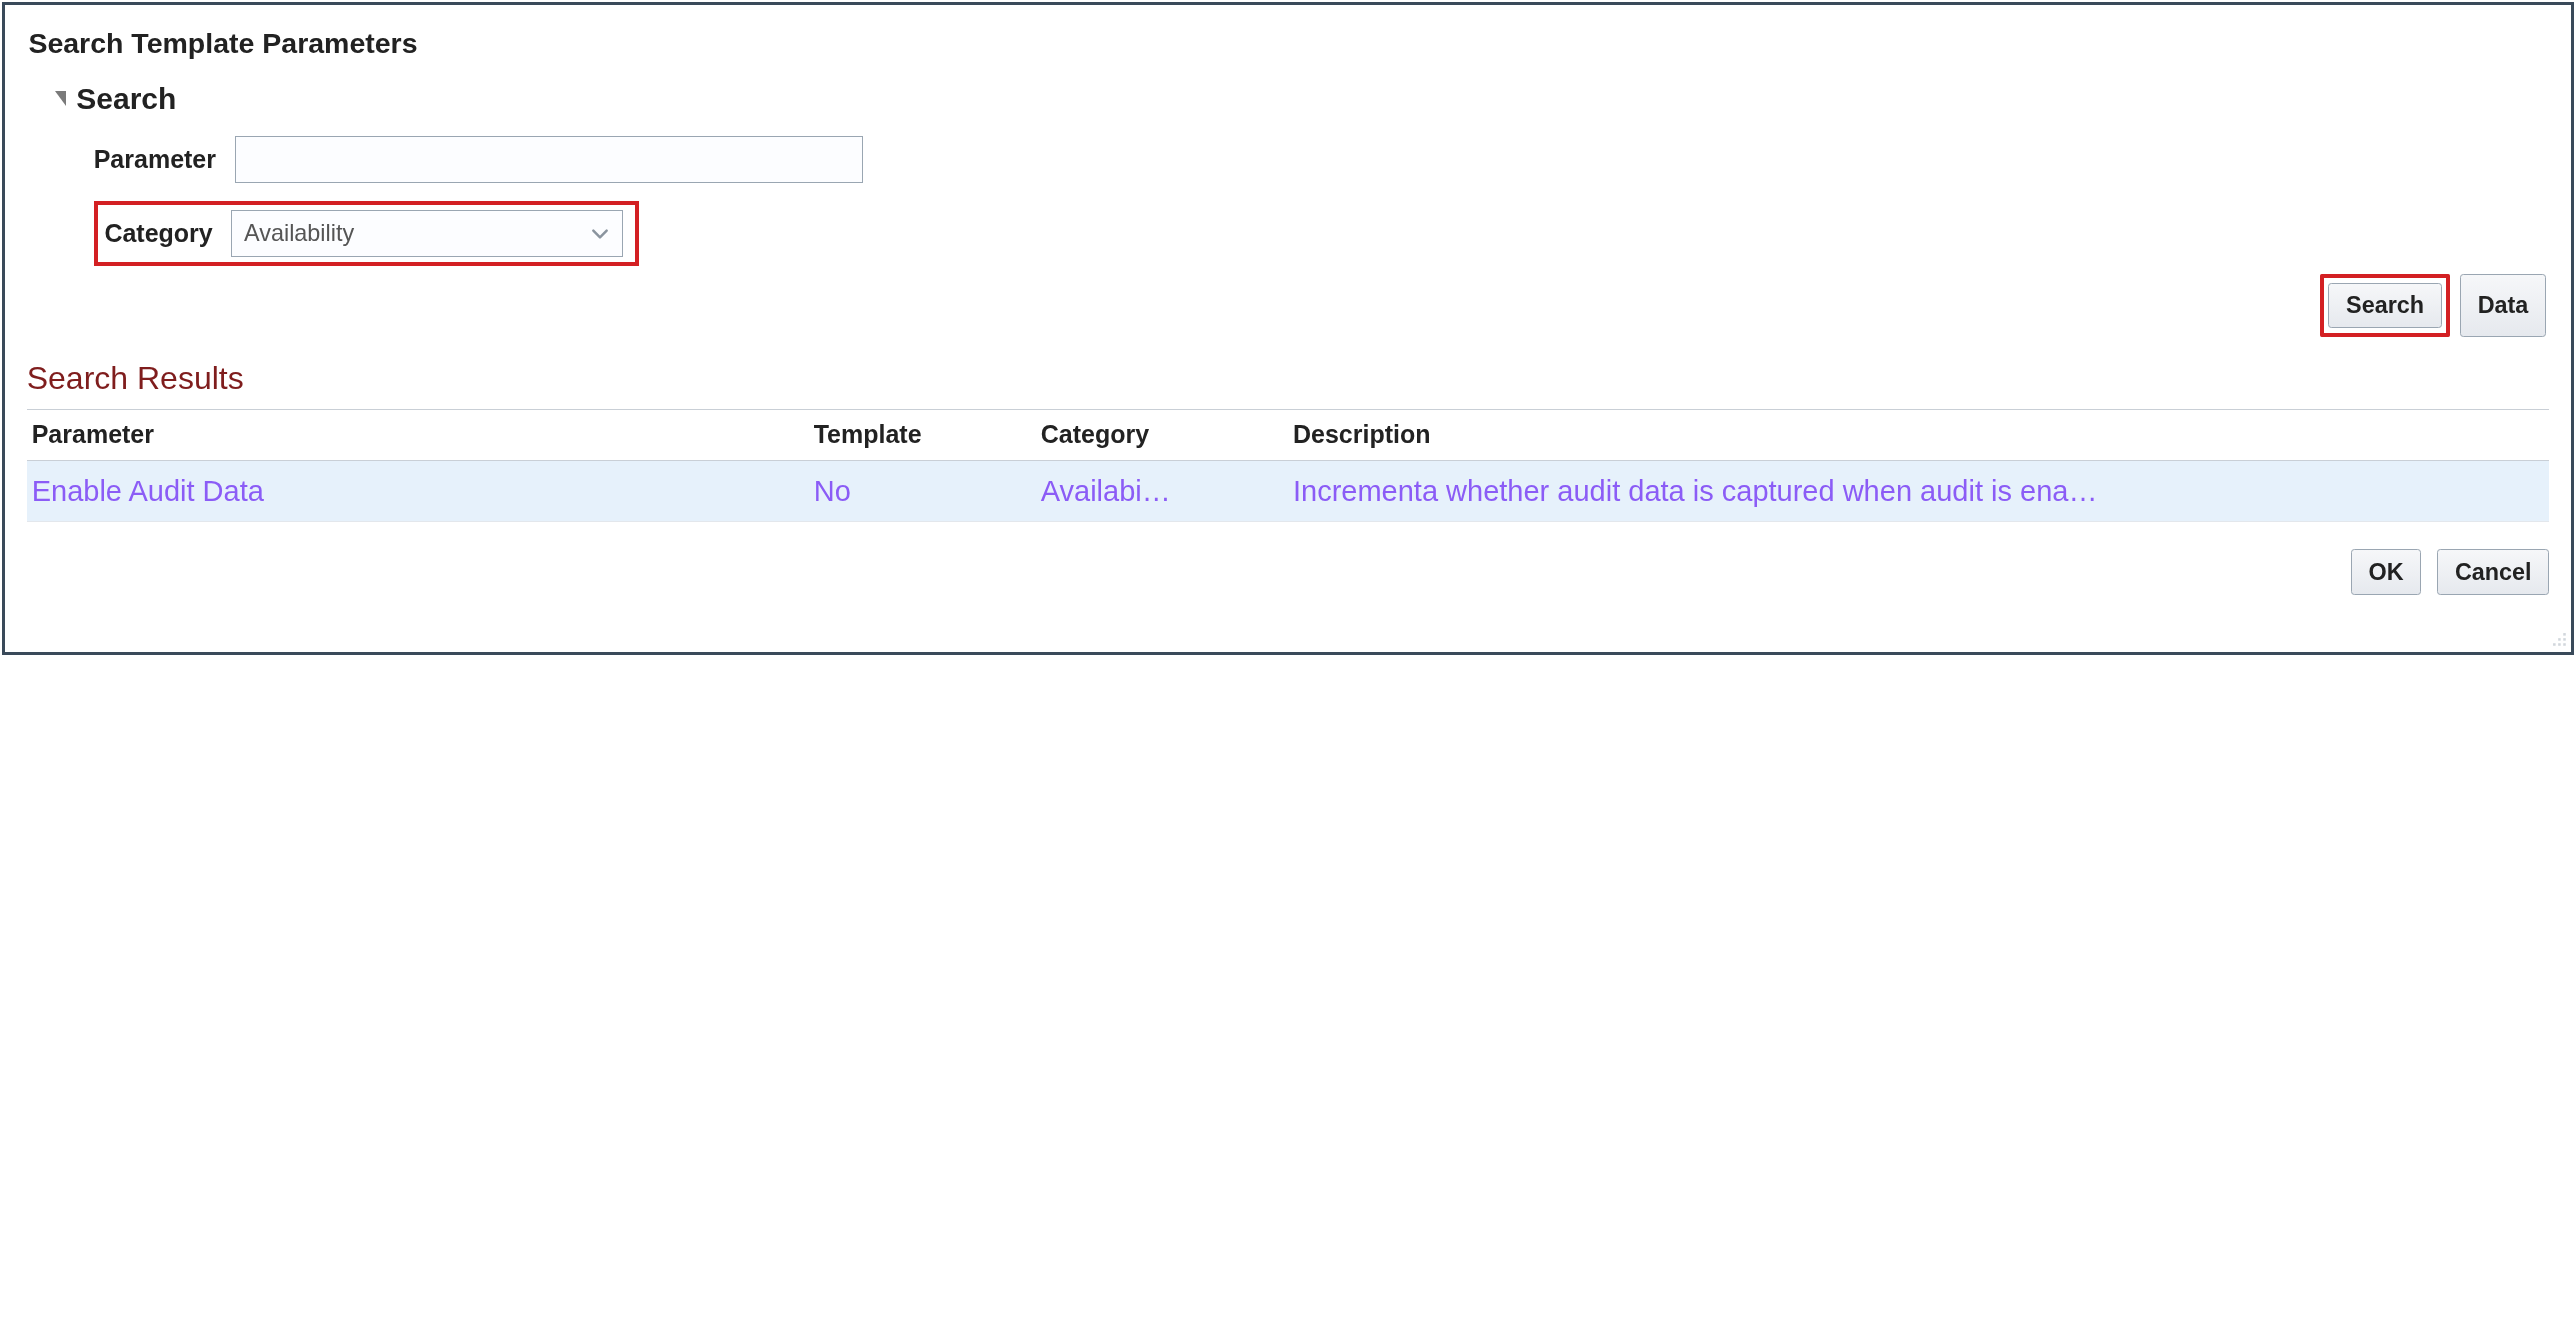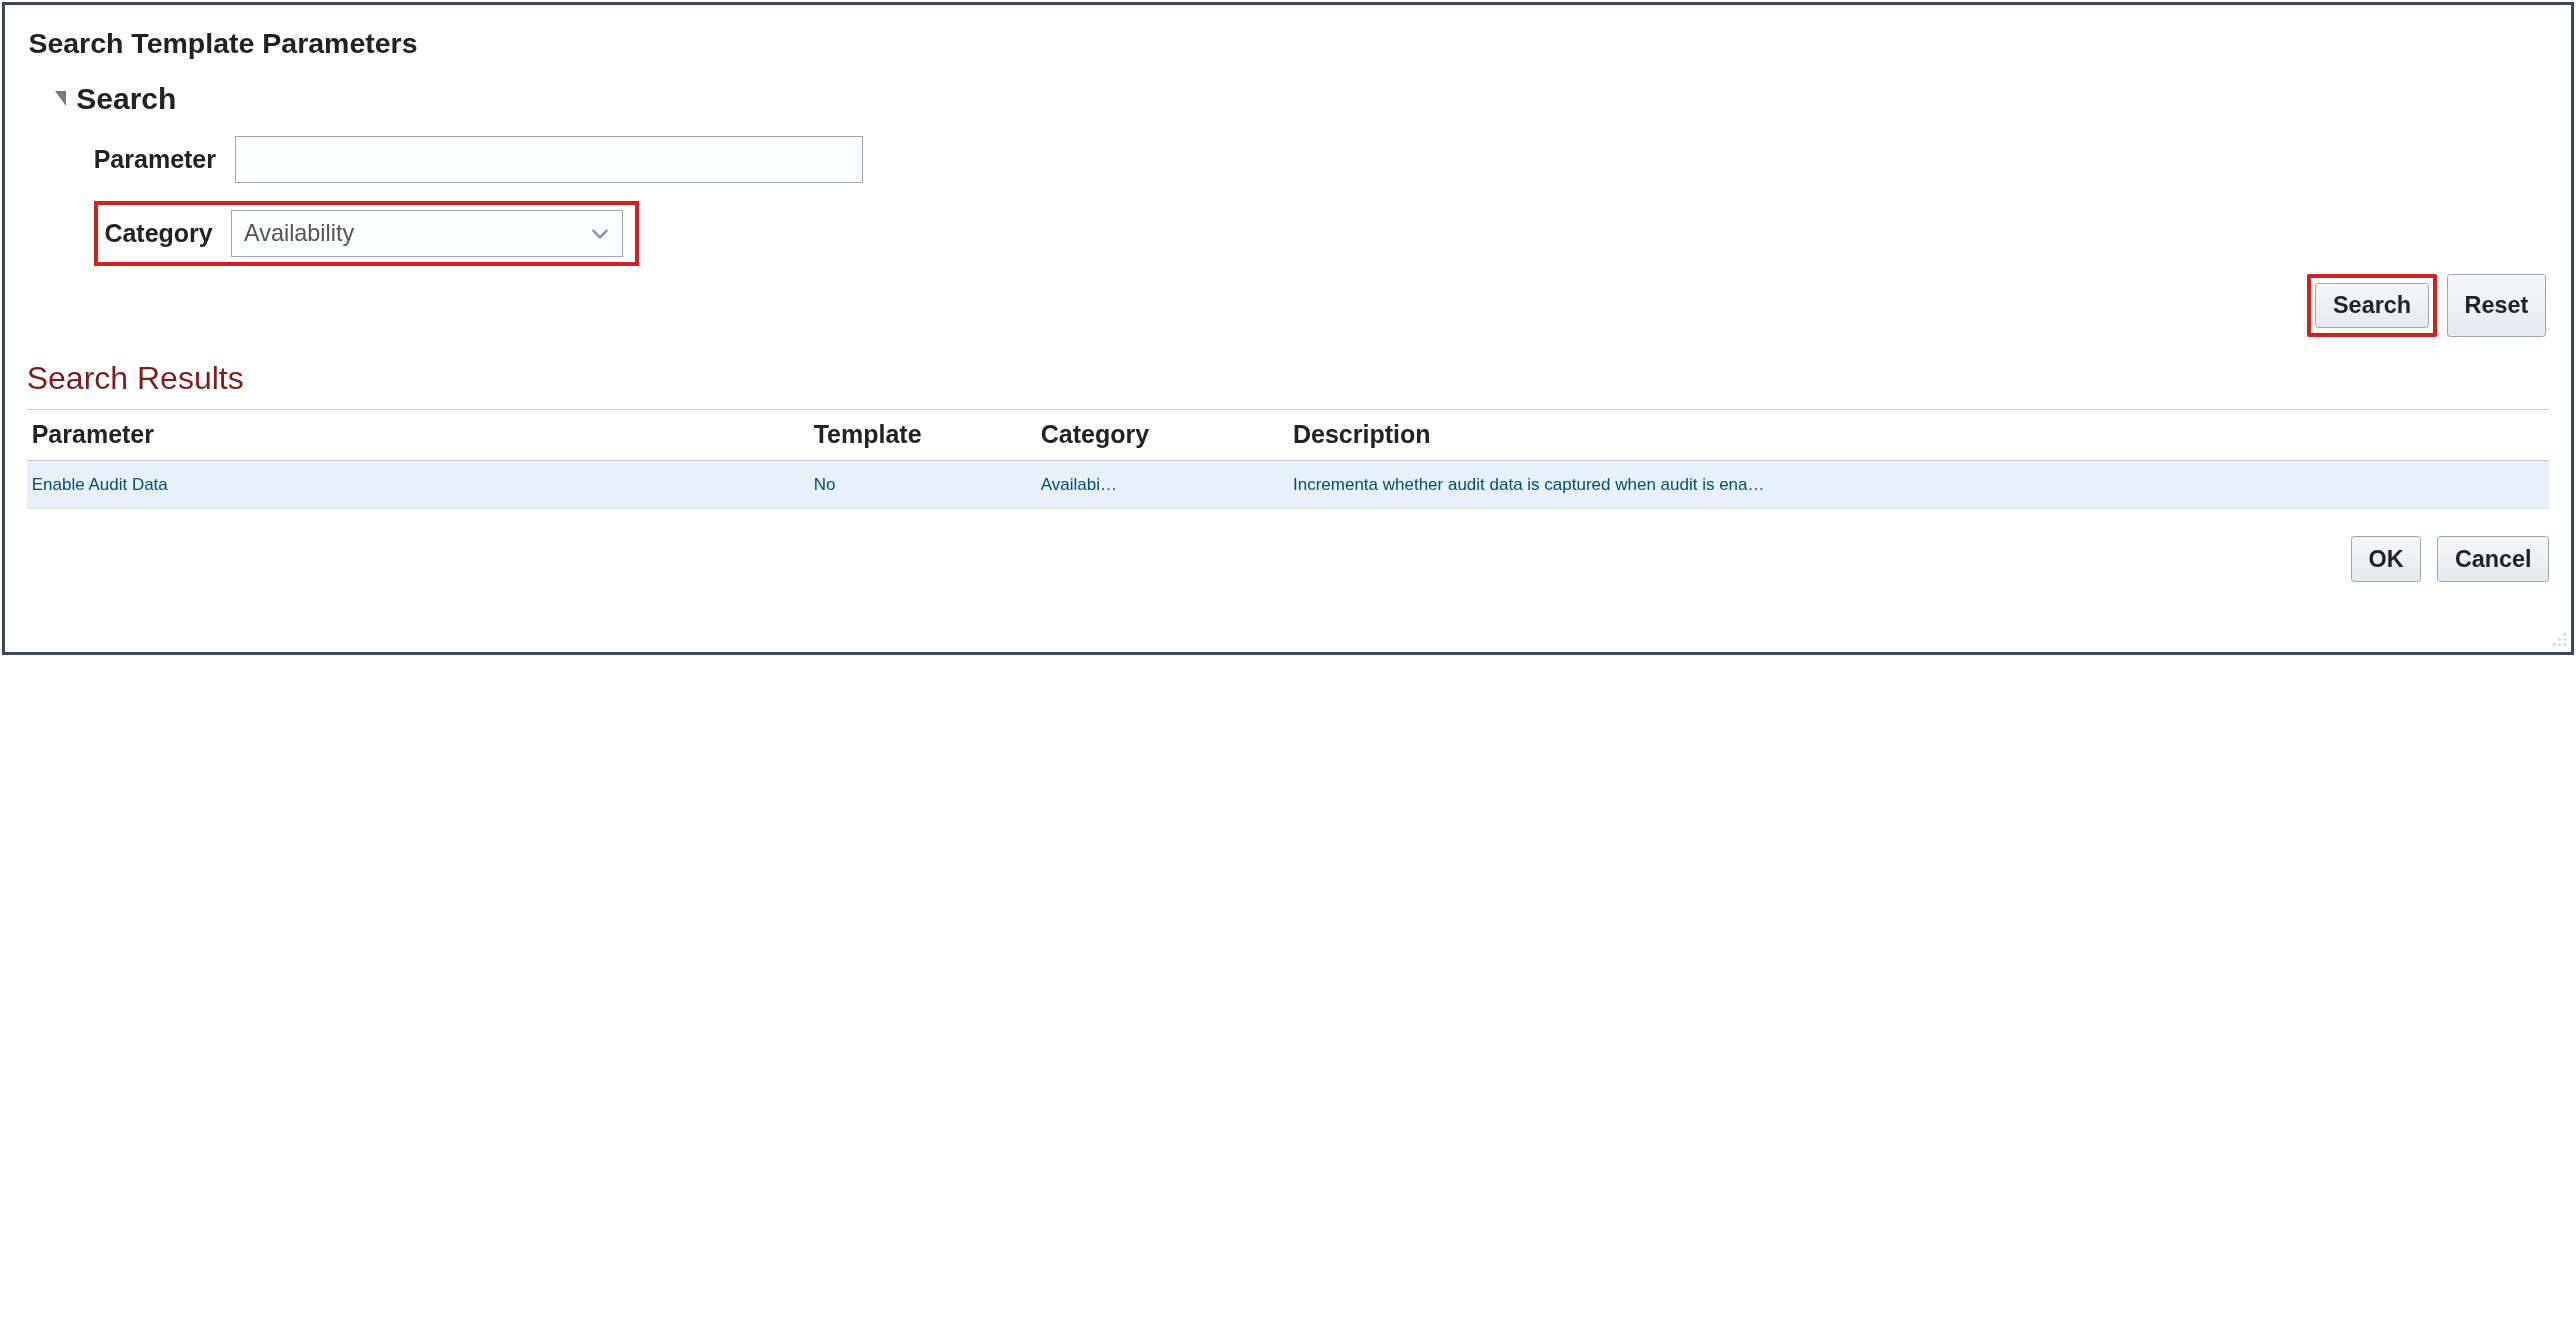--- a/index.html
+++ b/index.html
@@ -131,22 +131,22 @@
   .results-table thead th {
     text-align: left;
     font-size: 25px;
     font-weight: 700;
     color: #222;
     padding: 10px 11.7px 11.7px 5px;
     border-top: 1.7px solid #c9cfd6;
     border-bottom: 1.7px solid #c9cfd6;
   }
   .results-table tbody td {
-    font-size: 17px;
-    color: #0c4a6e;
+    font-size: 29px;
+    color: #8b5cf6;
     padding: 13.4px 11.7px 13.4px 5px;
     border-bottom: 1.7px solid #e3e7ec;
     white-space: nowrap;
     overflow: hidden;
     text-overflow: ellipsis;
     max-width: 0;
   }
   .results-table tbody tr.selected td {
     background: #e6f1fb;
   }
@@ -199,21 +199,21 @@
           </span>
         </span>
       </div>
     </div>
   </div>
 
   <div class="action-row">
     <span class="search-highlight">
       <button class="btn">Search</button>
     </span>
-    <button class="btn">Reset</button>
+    <button class="btn">Data</button>
   </div>
 
   <div class="results-heading">Search Results</div>
 
   <table class="results-table">
     <colgroup>
       <col class="col-param">
         <col class="col-default">
         <col class="col-category">
         <col class="col-desc">

